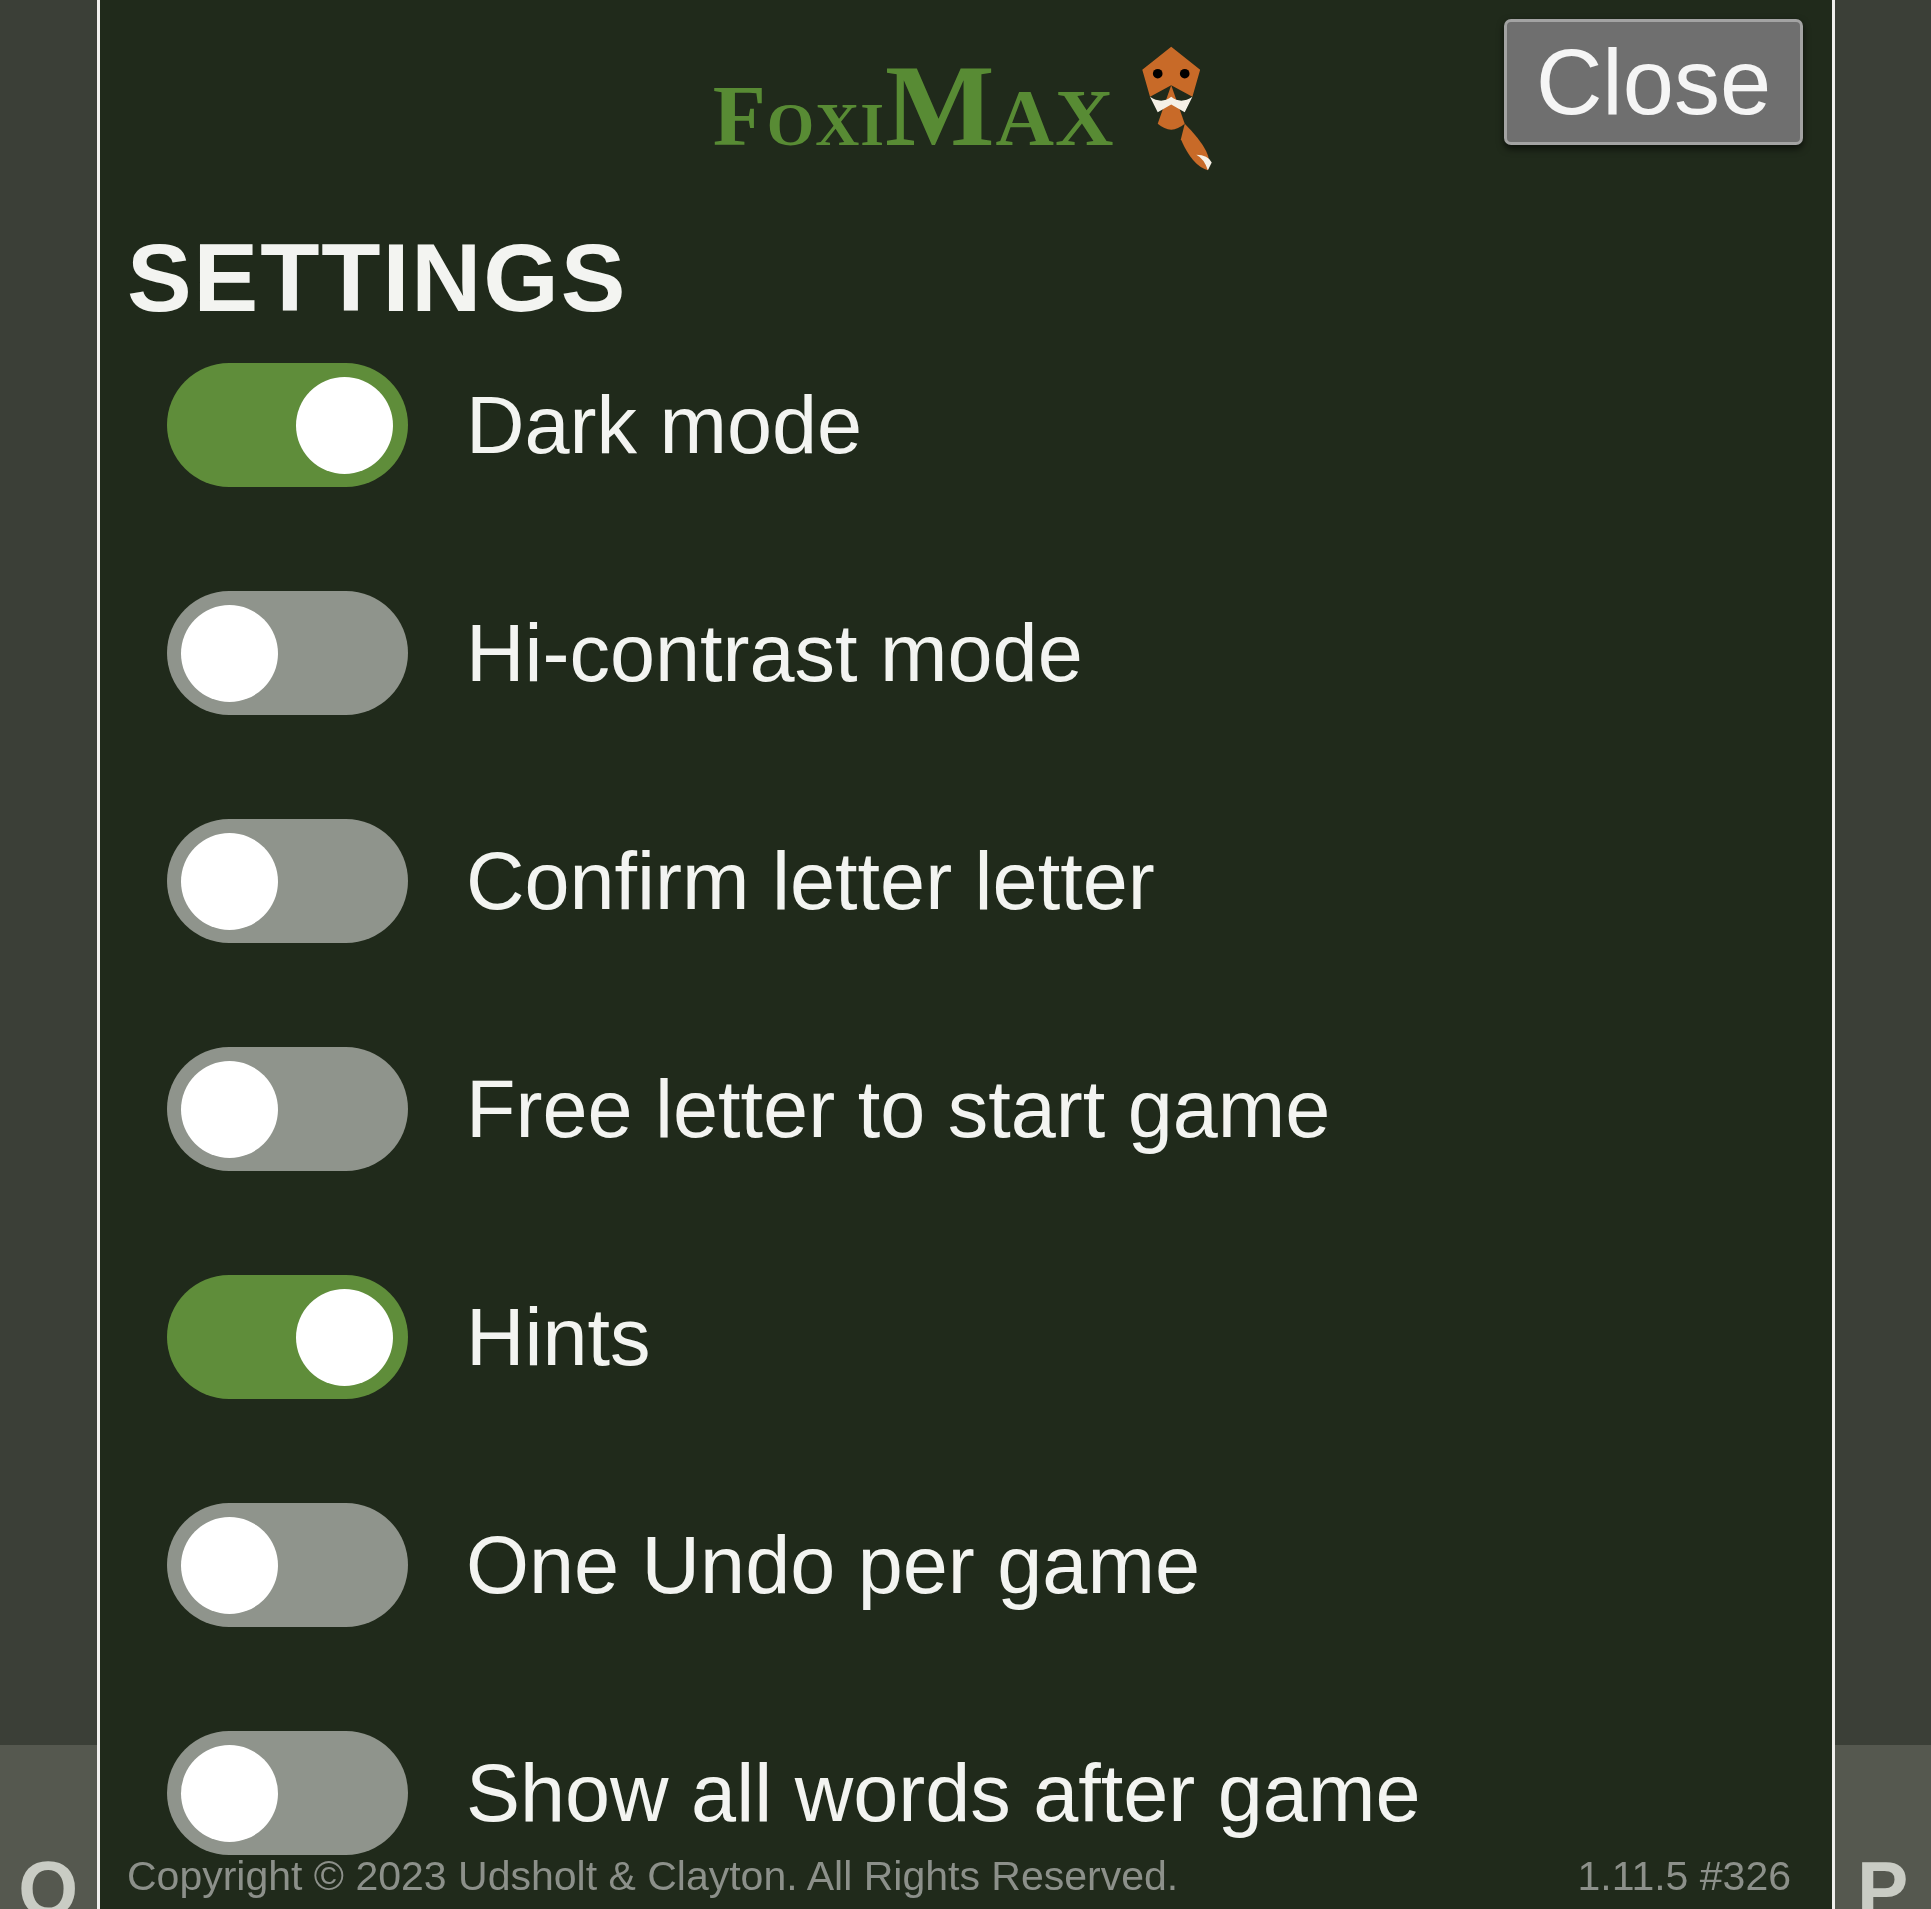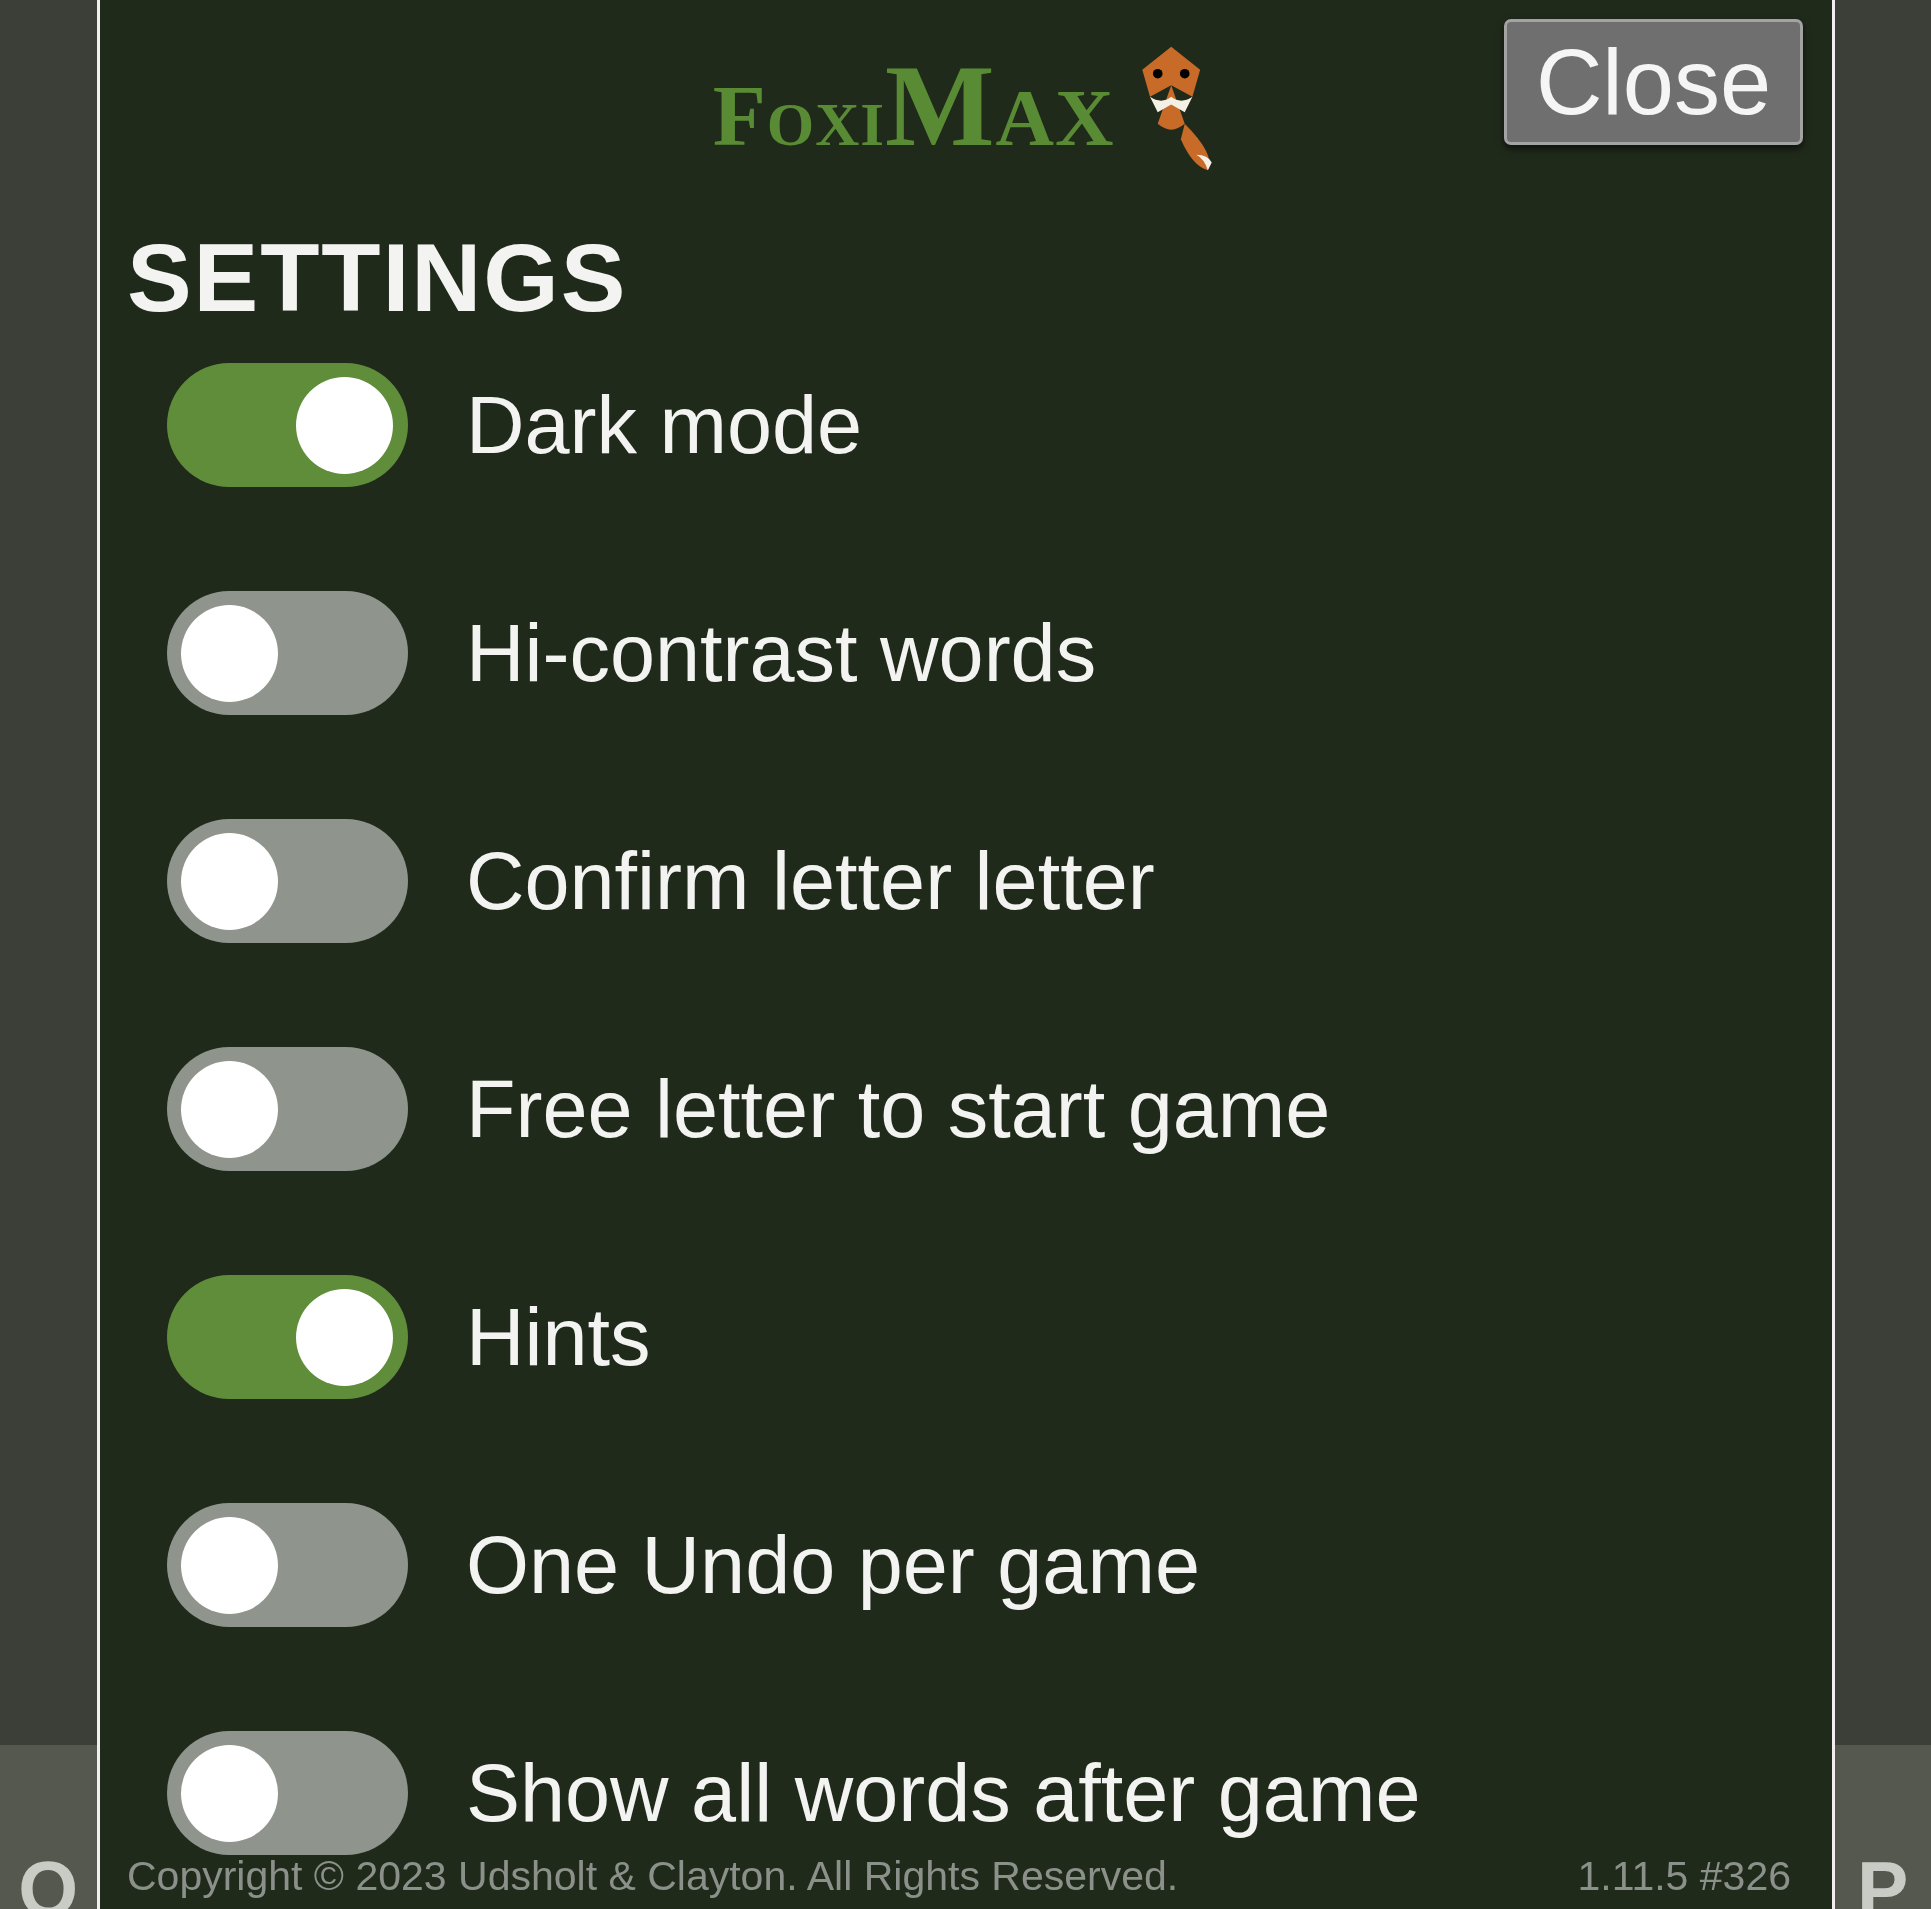--- a/index.html
+++ b/index.html
@@ -212,21 +212,21 @@
       <div class="toggle-row">
         <div class="toggle on">
           <div class="knob"></div>
         </div>
         <div class="toggle-label">Dark mode</div>
       </div>
       <div class="toggle-row">
         <div class="toggle off">
           <div class="knob"></div>
         </div>
-        <div class="toggle-label">Hi-contrast words</div>
+        <div class="toggle-label">Hi-contrast mode</div>
       </div>
       <div class="toggle-row">
         <div class="toggle off">
           <div class="knob"></div>
         </div>
         <div class="toggle-label">Confirm letter letter</div>
       </div>
       <div class="toggle-row">
         <div class="toggle off">
           <div class="knob"></div>

